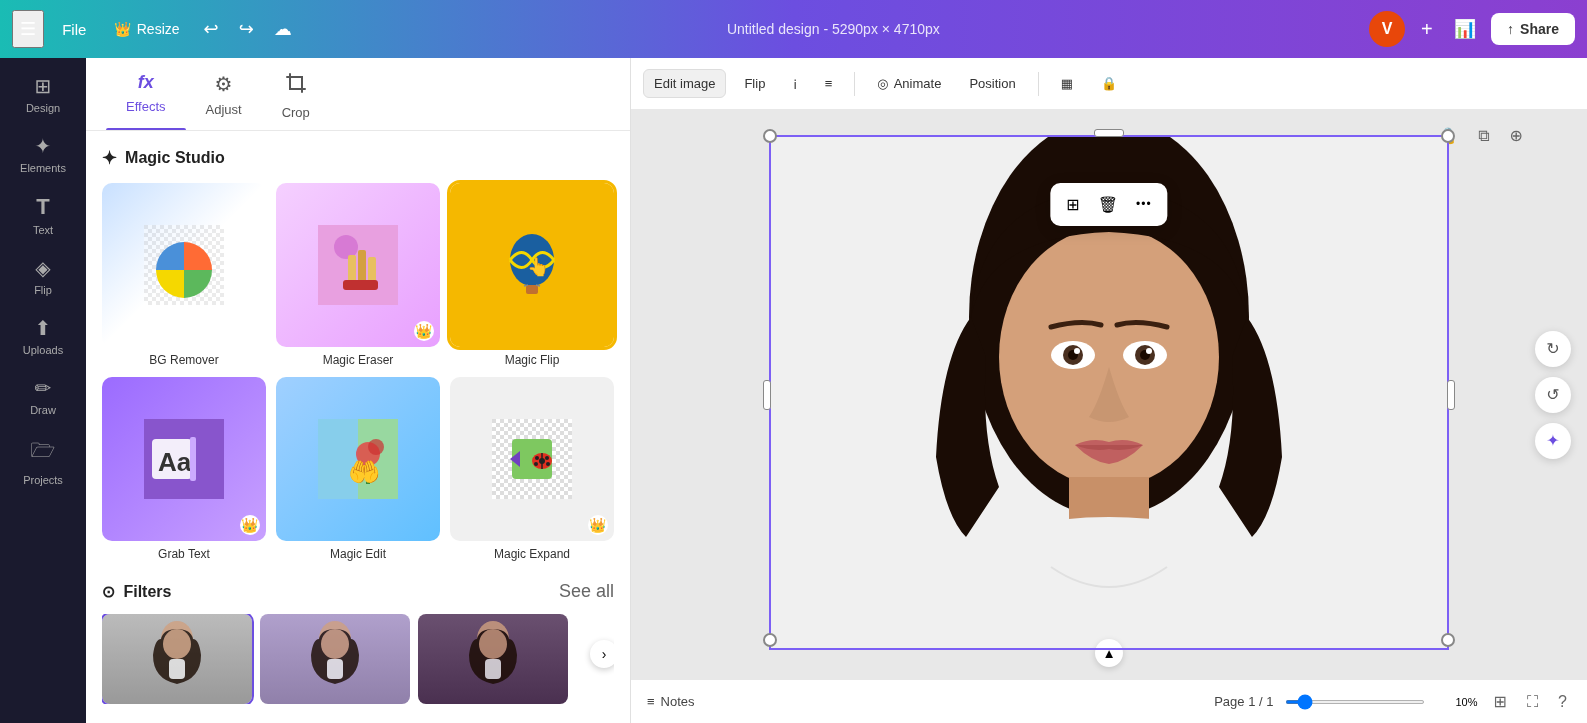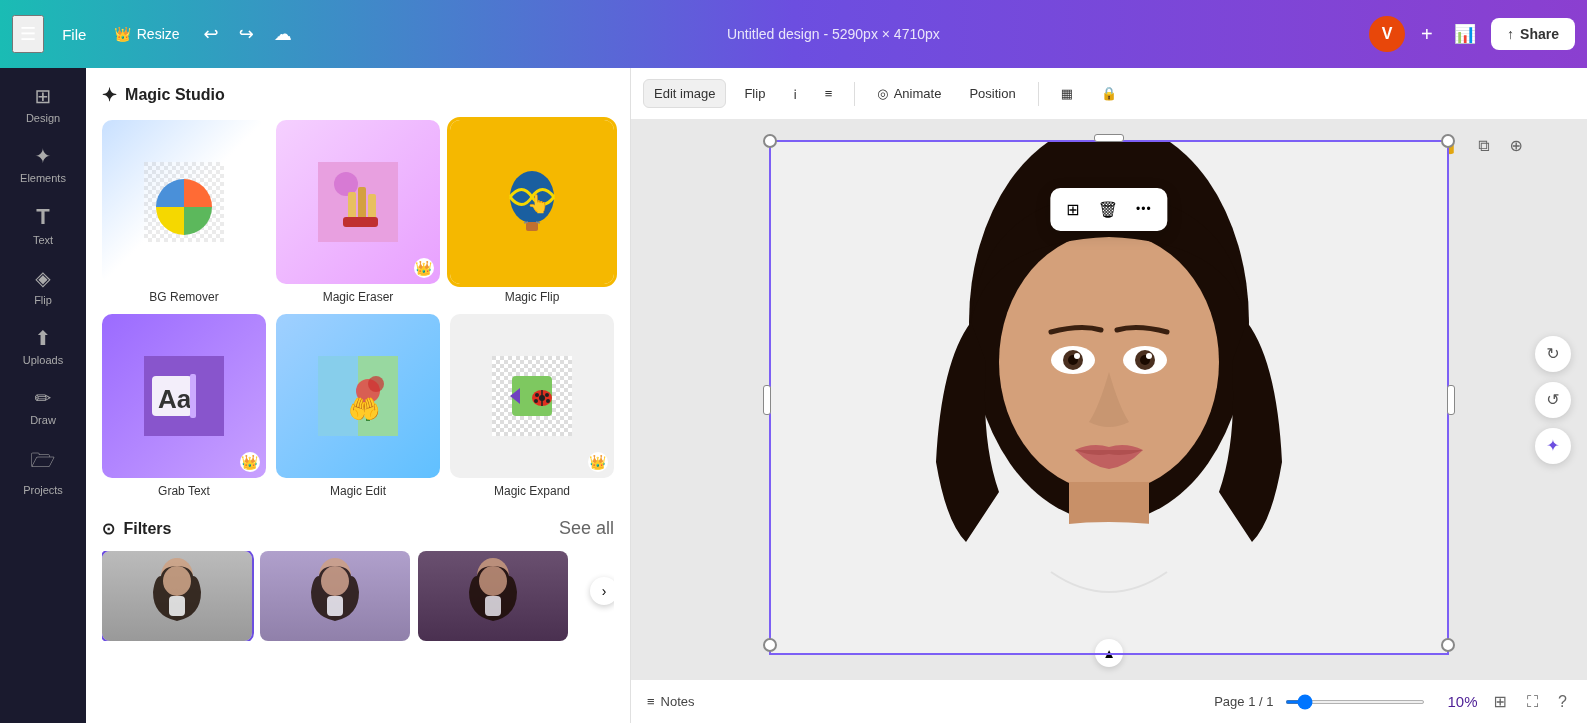--- a/index.html
+++ b/index.html
@@ -1,20 +1,20 @@
 <!DOCTYPE html>
 <html><head>
   <meta charset="utf-8">
   <style>
     * { box-sizing: border-box; margin: 0; padding: 0; }
     body { font-family: -apple-system, BlinkMacSystemFont, 'Segoe UI', sans-serif; background: #f0f0f0; width: 1587px; height: 723px; overflow: hidden; display: flex; flex-direction: column; }
 
     
     .topbar {
-      height: 68px;
+      height: 58px;
       background: linear-gradient(90deg, #1abcb4 0%, #6c4ee0 50%, #8b3fd0 100%);
       display: flex;
       align-items: center;
       padding: 16px 12px;
       gap: 8px;
       flex-shrink: 0;
     }
     .topbar-menu-icon { color: white; font-size: 18px; cursor: pointer; padding: 6px; }
     .topbar-file-btn {
       background: none; border: none; color: white; font-size: 15px; font-weight: 500;
@@ -320,21 +320,21 @@
       background: none; border: none; cursor: pointer;
       display: flex; align-items: center; gap: 6px;
       font-size: 13px; color: #444;
     }
     .bottom-spacer { flex: 1; }
     .page-info { font-size: 13px; color: #444; }
     .zoom-slider {
       width: 140px; height: 4px;
       background: #ddd; border-radius: 2px; cursor: pointer;
     }
-    .zoom-level { font-size: 15px; color: #4c1d95; min-width: 40px; text-align: right; }
+    .zoom-level { font-size: 11px; color: #000000; min-width: 40px; text-align: right; }
     .bottom-icon-btn {
       background: none; border: none; cursor: pointer;
       padding: 4px; font-size: 16px; color: #666; border-radius: 4px;
     }
   </style>
 </head>
 <body>
 
 <div class="topbar">
   <button class="topbar-menu-icon">☰</button>
@@ -386,20 +386,40 @@
       <span class="nav-label">Draw</span>
     </div>
     <div class="nav-item">
       <span class="nav-icon">🗁</span>
       <span class="nav-label">Projects</span>
     </div>
   </nav>
 
   <div class="side-panel">
 
+    <div class="tab-bar">
+      <div class="tab active">
+        <span class="tab-icon" style="font-style:italic;font-weight:700;font-size:18px;">fx</span>
+        <span>Effects</span>
+      </div>
+      <div class="tab">
+        <span class="tab-icon">⚙</span>
+        <span>Adjust</span>
+      </div>
+      <div class="tab">
+        <span class="tab-icon">
+          <svg width="22" height="22" viewBox="0 0 22 22" fill="none">
+            <path d="M5 2v15h15" stroke="#555" stroke-width="2" stroke-linecap="round"></path>
+            <path d="M2 5h15v15" stroke="#555" stroke-width="2" stroke-linecap="round" stroke-dasharray="0"></path>
+            <rect x="5" y="5" width="12" height="12" stroke="#555" stroke-width="1.5" fill="none"></rect>
+          </svg>
+        </span>
+        <span>Crop</span>
+      </div>
+    </div>
 
     <div class="panel-content">
 
       <div class="section-header">
         <span class="magic-icon">✦</span>
         <span>Magic Studio</span>
       </div>
 
       <div class="tool-grid">
 

